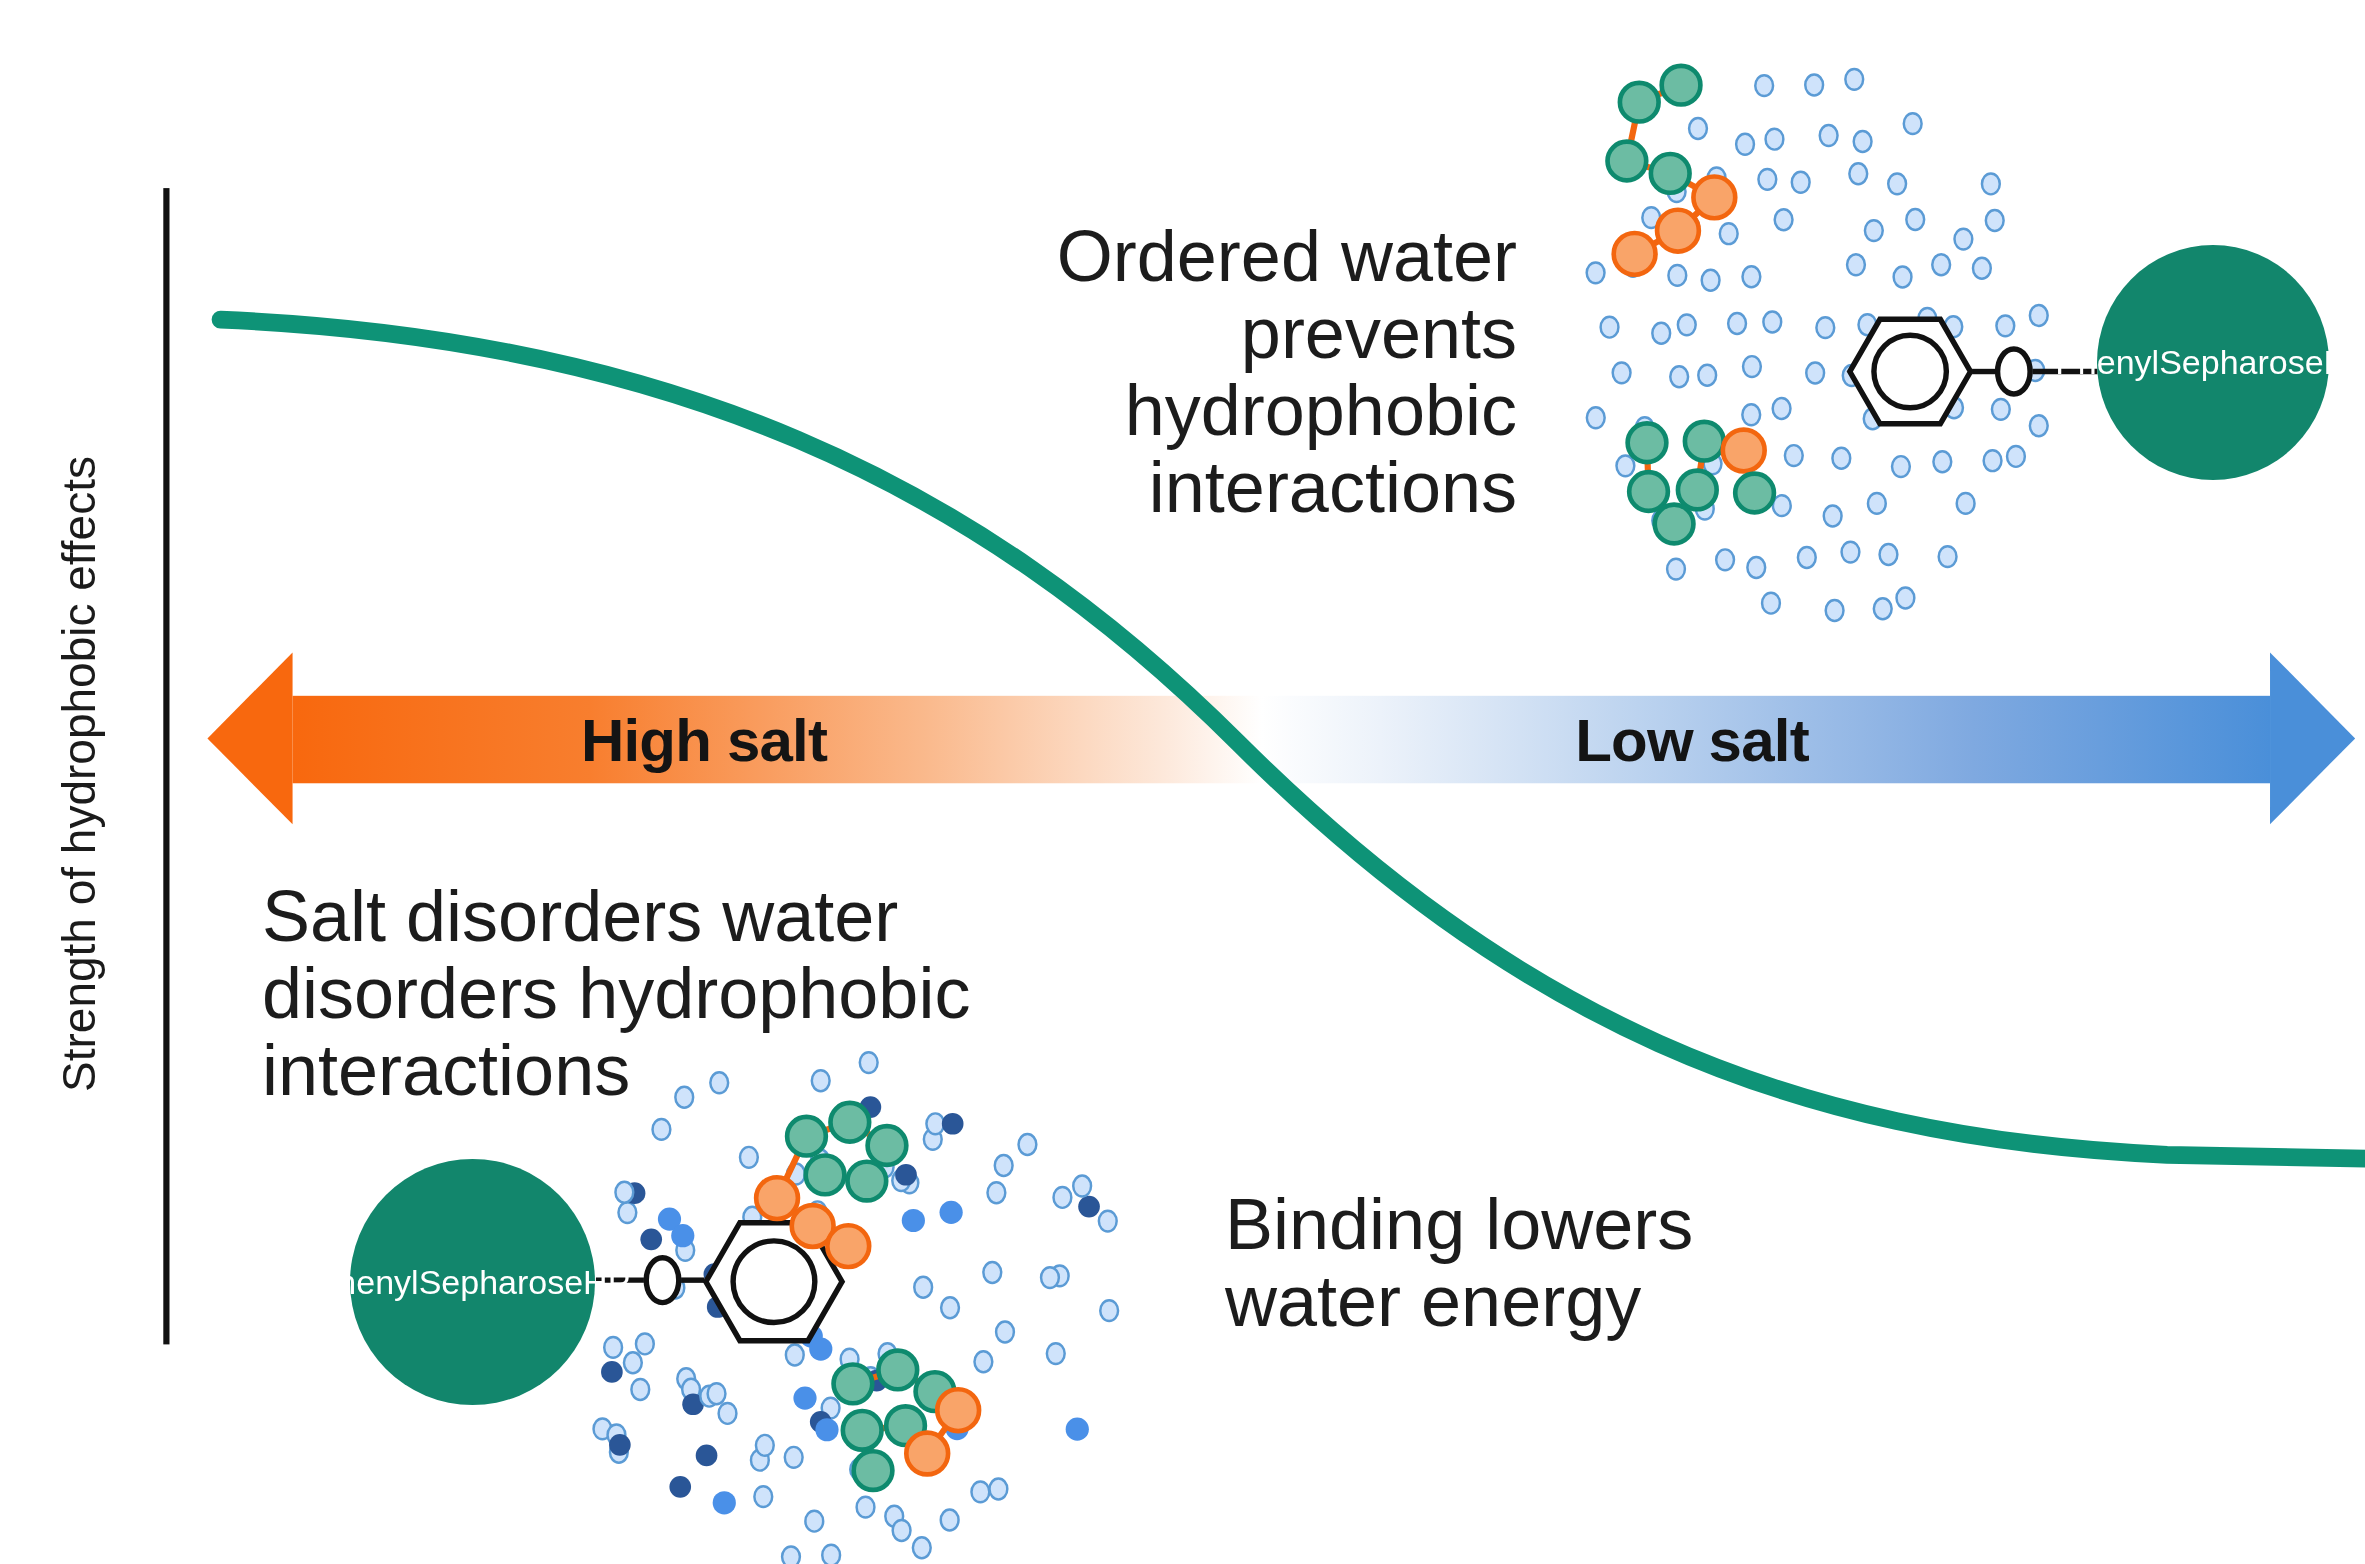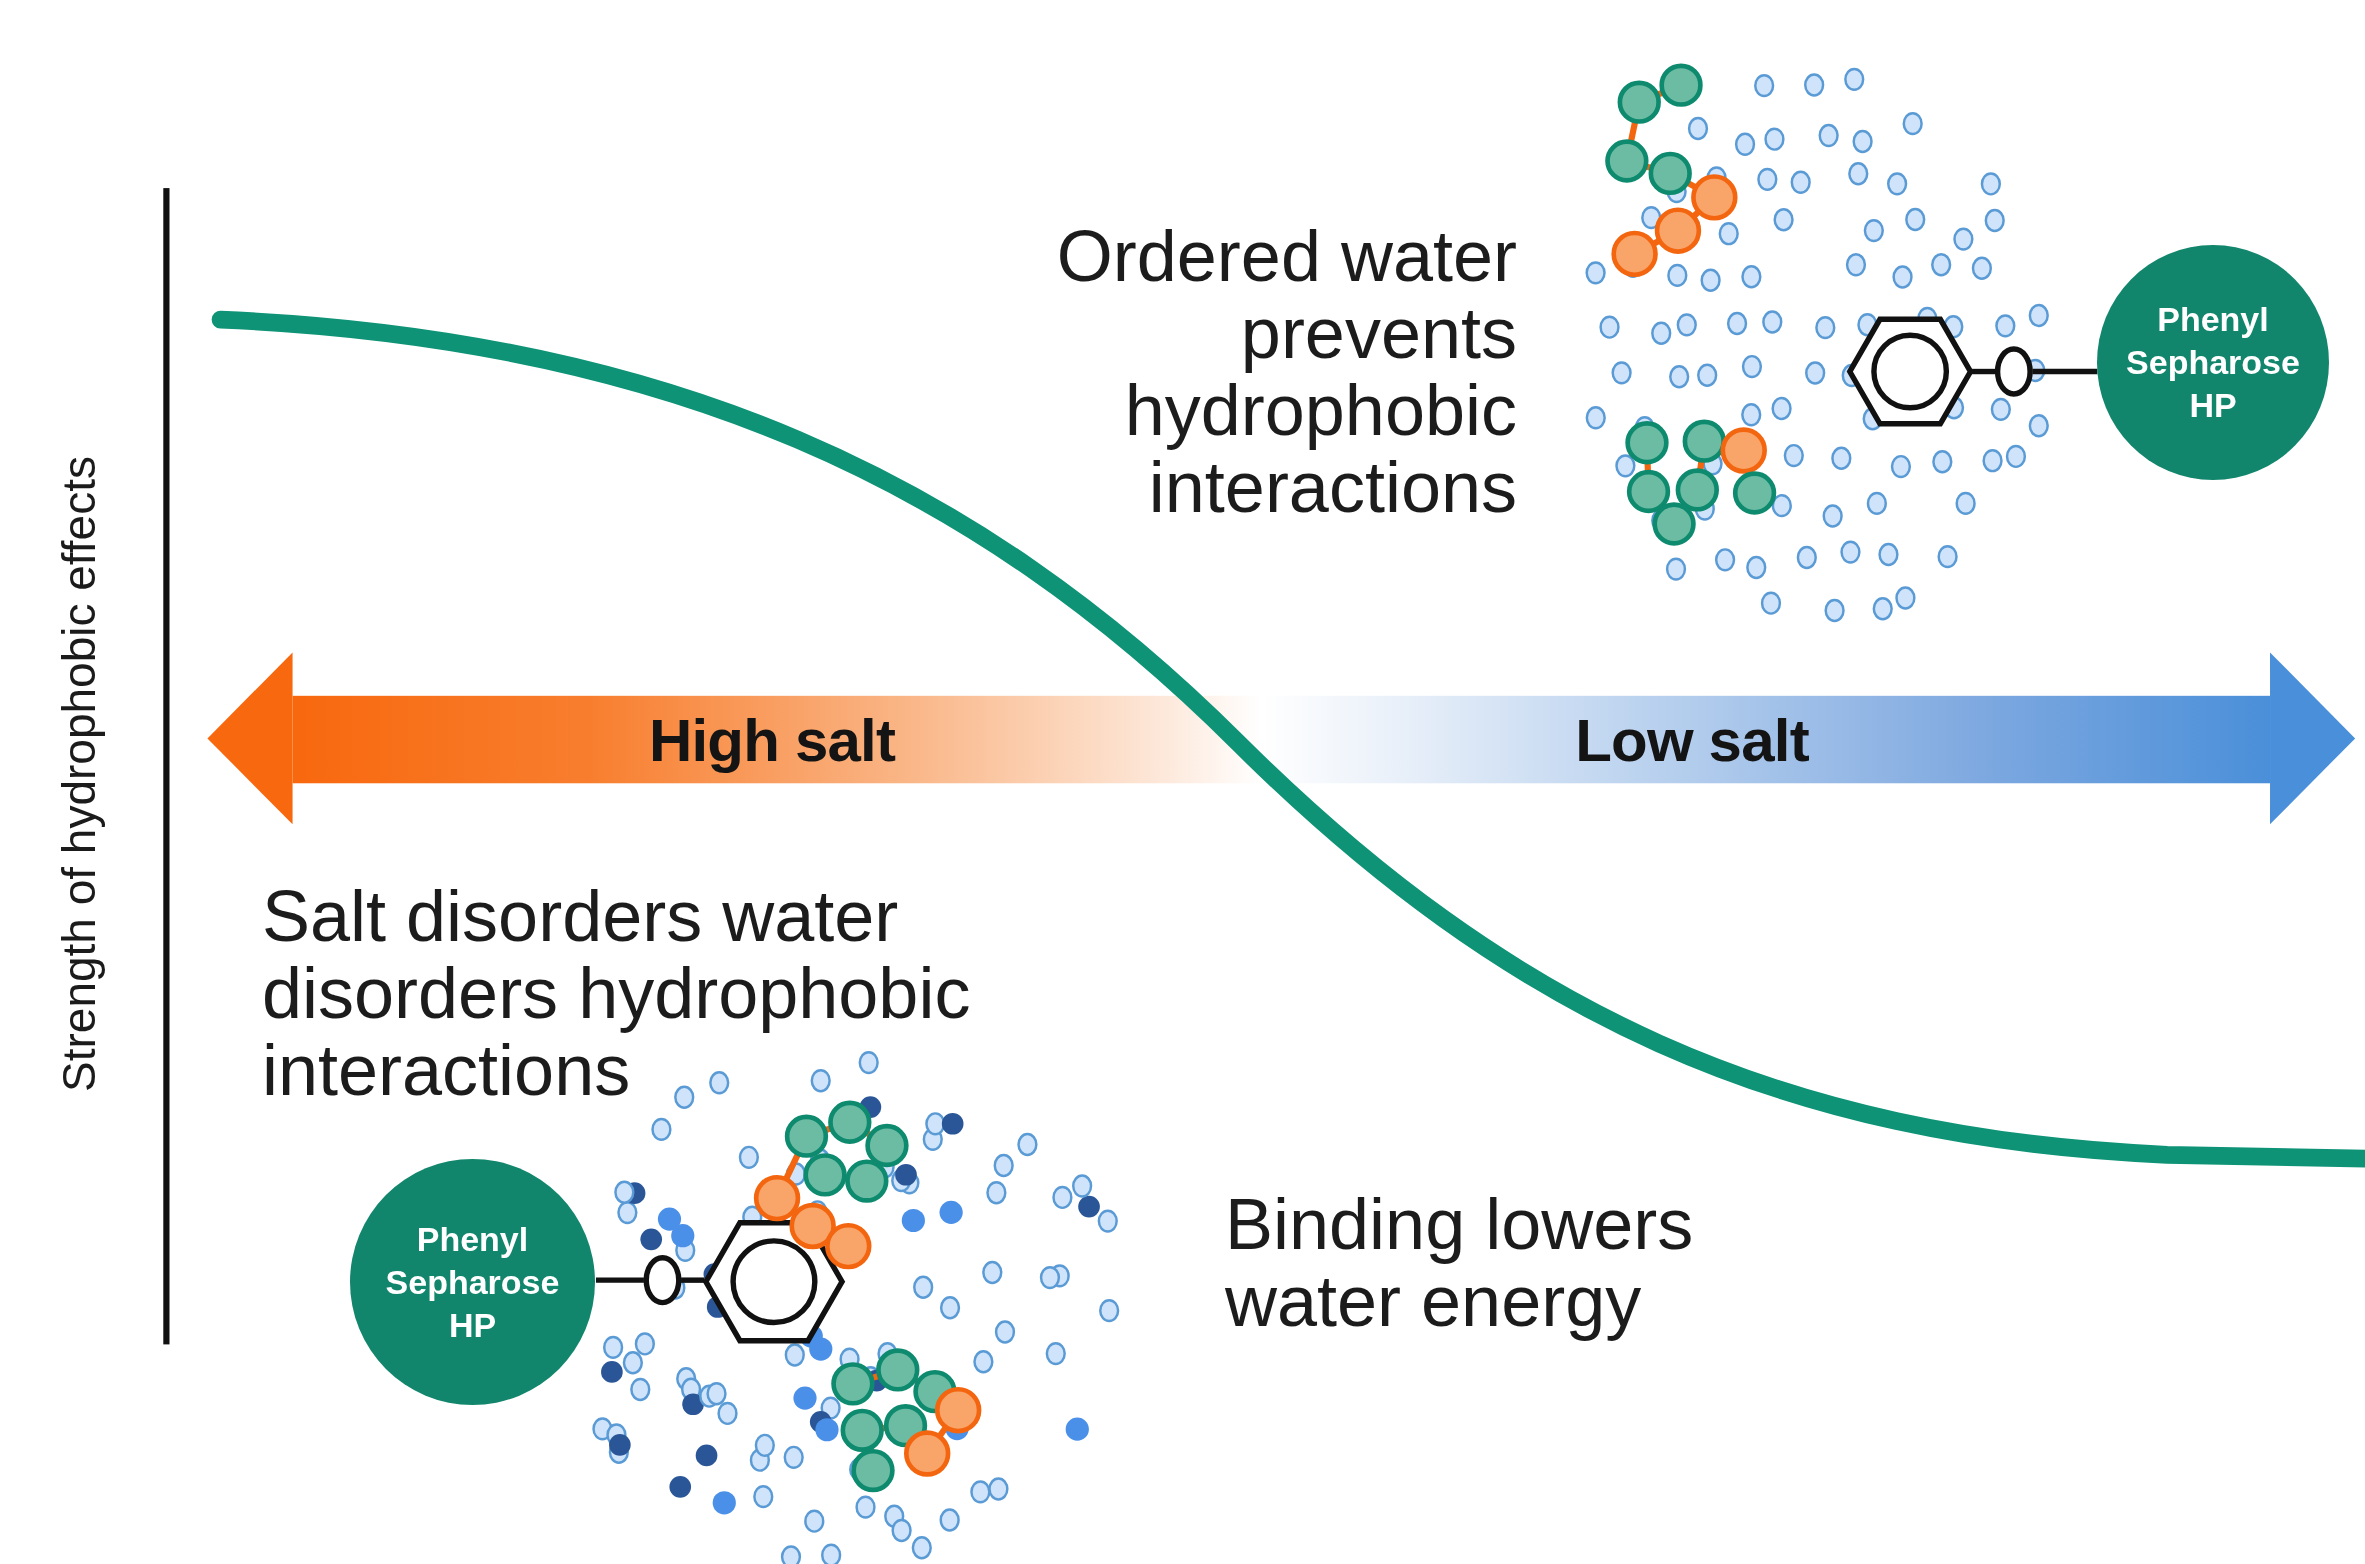--- a/index.html
+++ b/index.html
@@ -20,26 +20,26 @@
   }
   .ann{position:absolute;font-size:72px;line-height:77px;color:#1c1c1c;}
   .ann.right{text-align:right;}
   #ann-ordered{left:898px;top:218px;width:619px;}
   #ann-disorder{left:262px;top:878px;width:774px;}
   #ann-binding{left:1225px;top:1186px;width:619px;}
   .salt{
     position:absolute;font-size:60px;font-weight:bold;color:#141414;
     transform:translate(-50%,-50%);letter-spacing:-0.8px;white-space:nowrap;
   }
-  #high-salt{left:772px;top:740px;}
+  #high-salt{left:704px;top:740px;}
   #low-salt{left:1692px;top:740px;}
   .ligand{
     position:absolute;border-radius:50%;
-    display:flex;flex-direction:column;align-items:center;justify-content:center;
-    color:#ffffff;font-weight:bold;font-size:34px;line-height:43px;text-align:right;
+    display:flex;flex-direction:row;align-items:center;justify-content:center;
+    color:#ffffff;font-weight:normal;font-size:34px;line-height:43px;text-align:right;
   }
   #ligand-top{left:2097px;top:245px;width:232px;height:235px;}
   #ligand-bottom{left:350px;top:1159px;width:245px;height:246px;}
 </style>
 </head>
 <body>
 
 <div class="canvas">
 
   <svg id="scene" width="2366" height="1565" viewBox="0 0 3057 2022">

